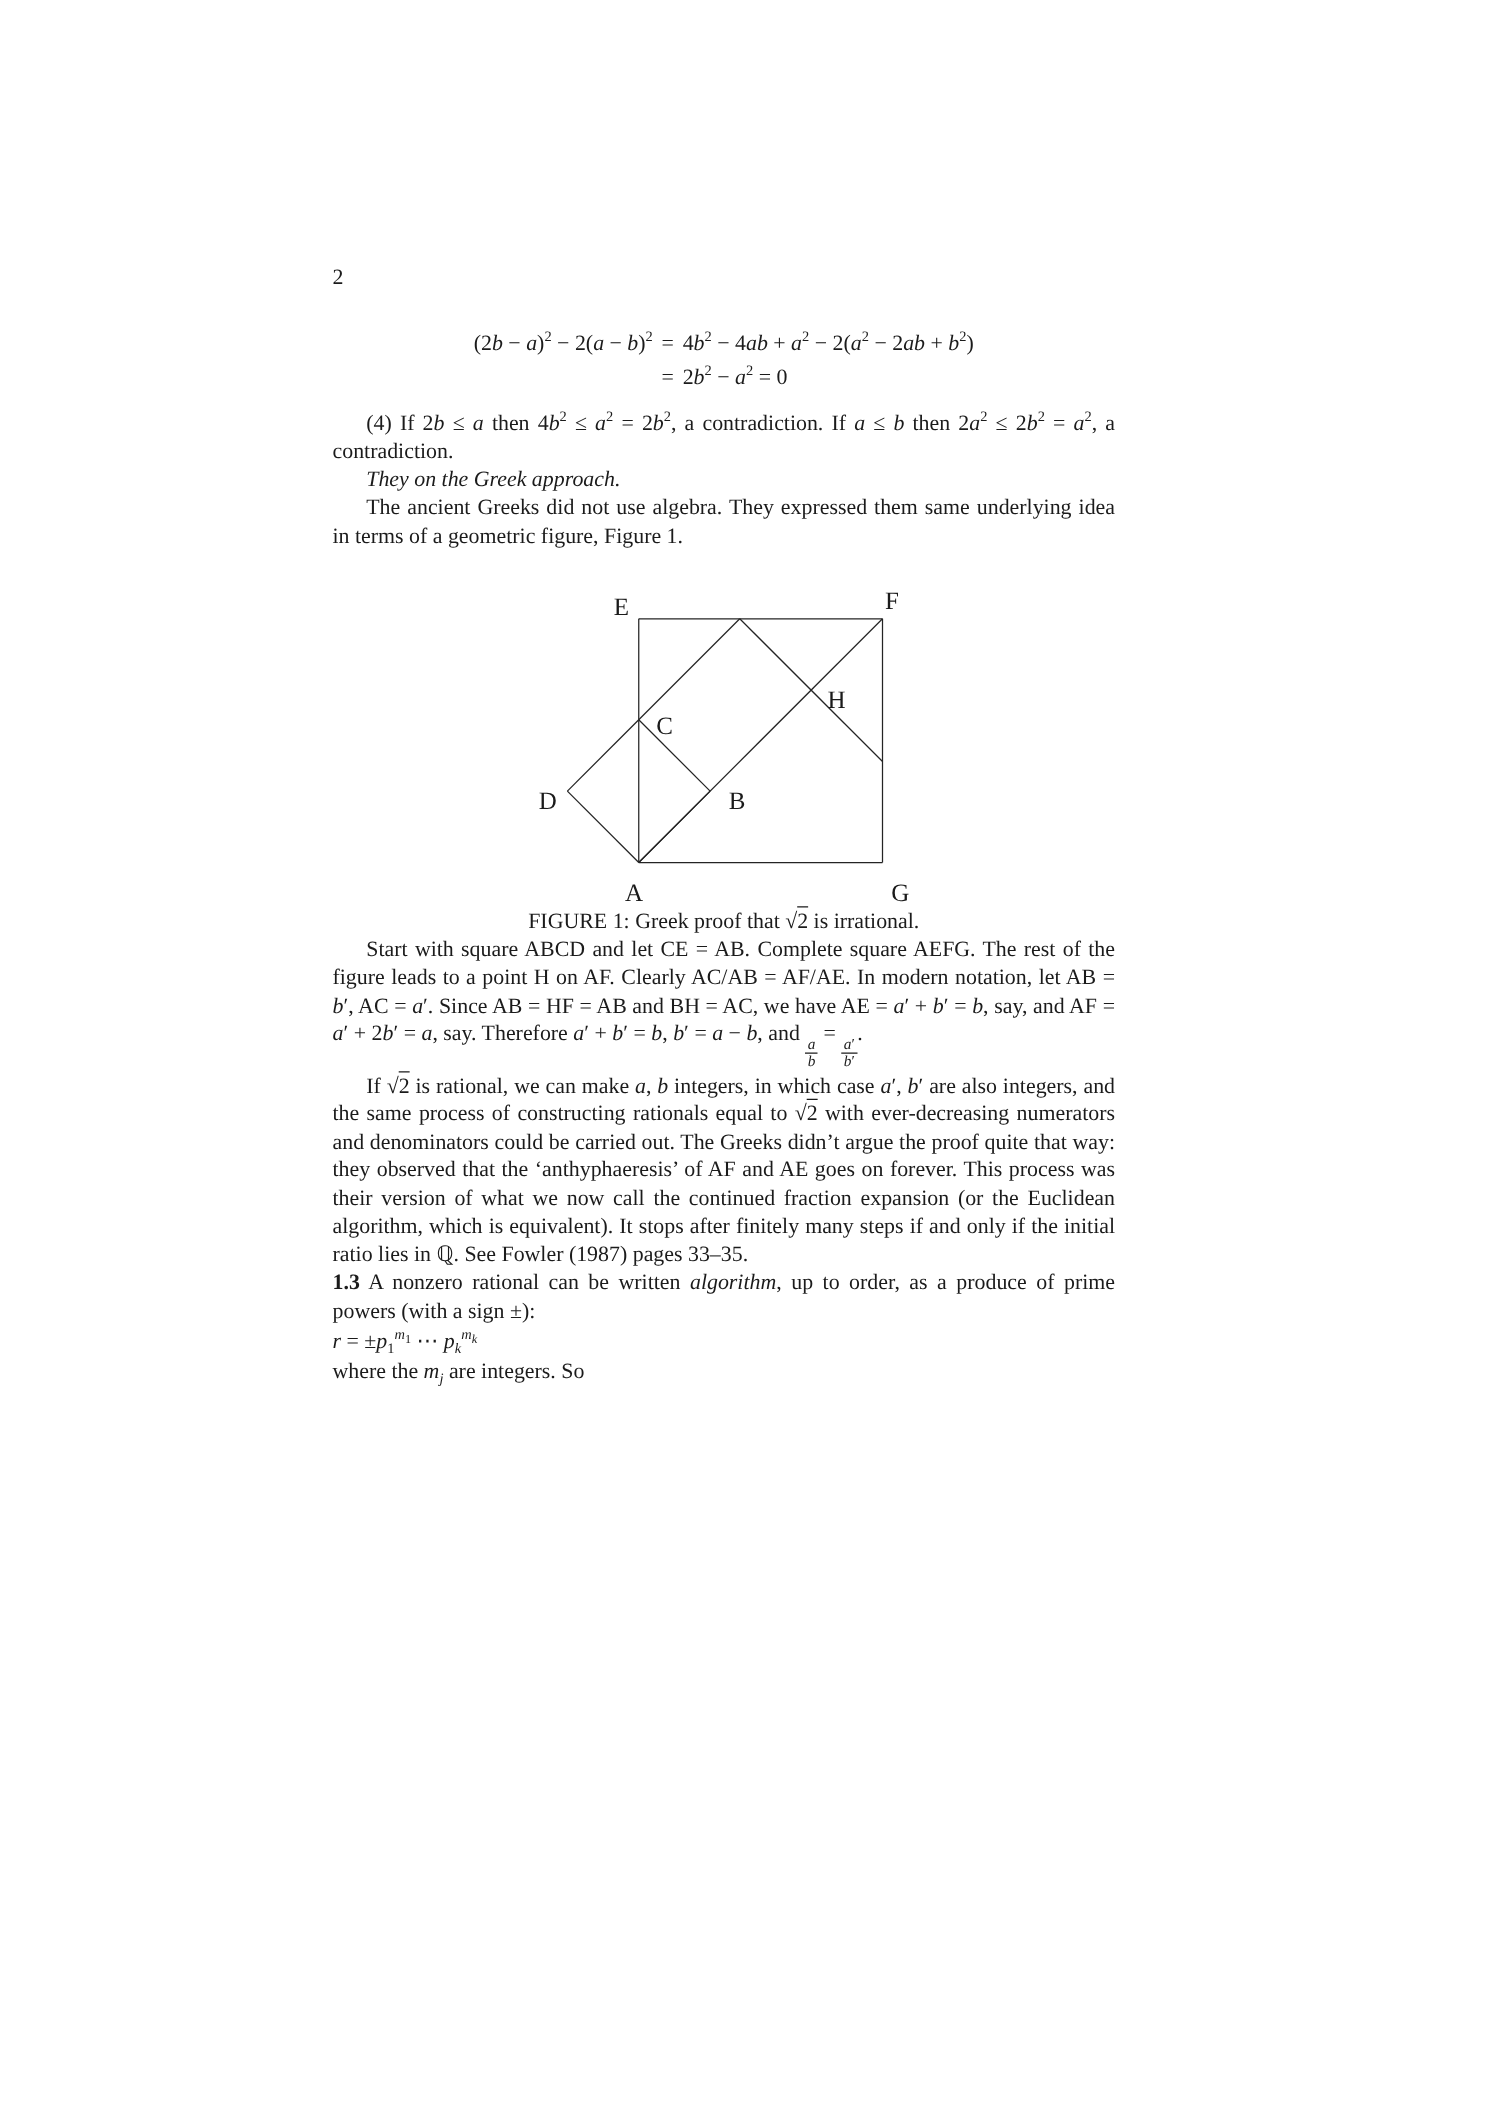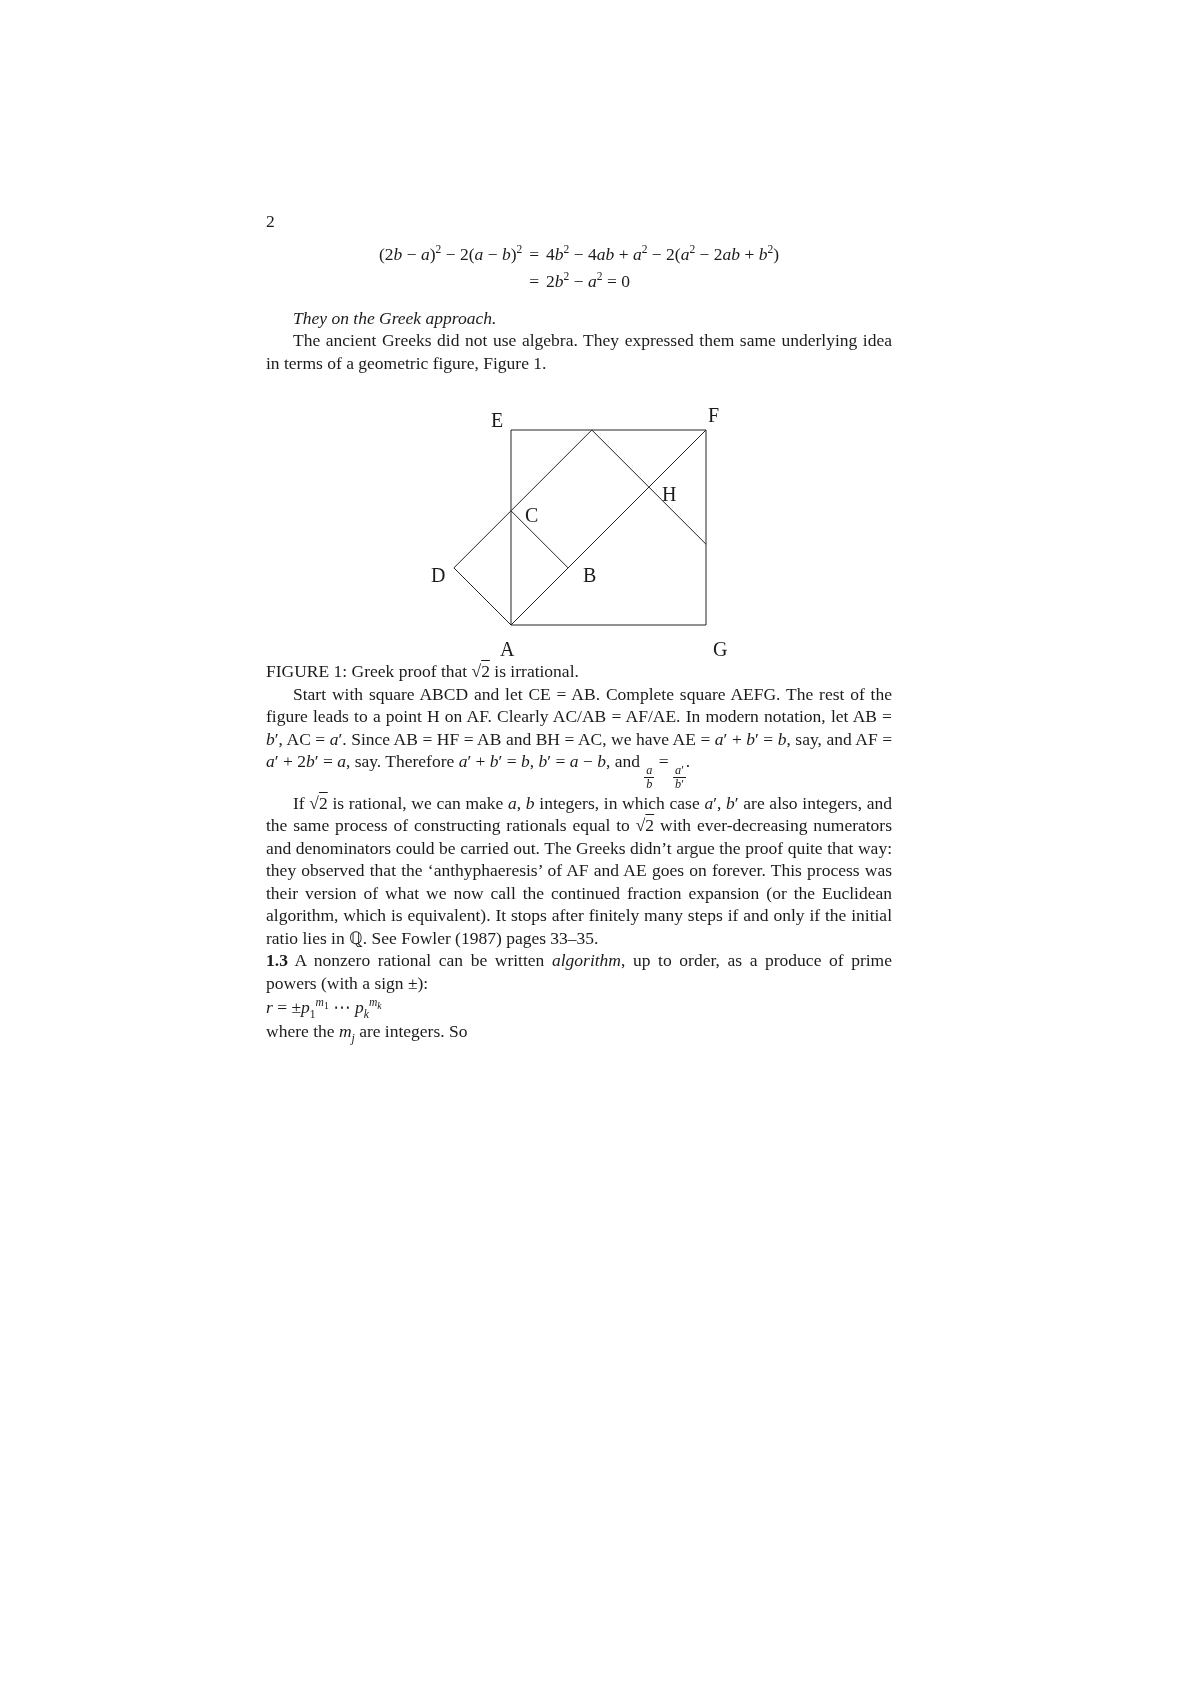--- a/index.html
+++ b/index.html
@@ -24,21 +24,21 @@
   }
   .pagenum { margin: 0 0 12px 0; text-align: left; }
   p.para { margin: 0; }
   .ind { text-indent: 27px; }
   sup { font-size: 0.66em; line-height: 0; }
   sub { font-size: 0.66em; line-height: 0; }
   sup sub, sub sub { font-size: 0.85em; }
   .eq {
     display: flex;
     justify-content: center;
-    margin: 8px 0 12px 0;
+    margin: 28px 0 12px 0;
     line-height: 27px;
     text-align: left;
   }
   .eqgrid {
     display: grid;
     grid-template-columns: auto auto auto;
     column-gap: 7px;
     align-items: baseline;
   }
   .eqgrid .lhs { text-align: right; }
@@ -50,21 +50,21 @@
     text-indent: 0;
   }
   .figure-wrap { margin: 26px 0 0 150px; width: 340px; }
   .figure-svg { display: block; }
   .figure-svg line { stroke: #242424; stroke-width: 1; fill: none; }
   .figure-svg text {
     font-size: 20px;
     font-family: "Liberation Serif", serif;
     fill: #1b1b1b;
   }
-  .caption { margin: 14px 0 26px 0; text-indent: 0; }
+  .caption { text-align: center; margin: 14px 0 26px 0; text-indent: 0; }
   .ol { text-decoration: overline; }
   .frac {
     display: inline-flex;
     flex-direction: column;
     text-align: center;
     vertical-align: -0.55em;
     font-size: 0.7em;
     line-height: 1.1;
     text-indent: 0;
   }
@@ -84,20 +84,21 @@
       <div class="eqgrid">
         <span class="lhs">(2<i>b</i> − <i>a</i>)<sup>2</sup> − 2(<i>a</i> − <i>b</i>)<sup>2</sup></span>
         <span>=</span>
         <span class="rhs">4<i>b</i><sup>2</sup> − 4<i>ab</i> + <i>a</i><sup>2</sup> − 2(<i>a</i><sup>2</sup> − 2<i>ab</i> + <i>b</i><sup>2</sup>)</span>
         <span></span>
         <span>=</span>
         <span class="rhs">2<i>b</i><sup>2</sup> − <i>a</i><sup>2</sup> = 0</span>
       </div>
     </div>
 
+    <p class="para ind">(4) If 2<i>b</i> ≤ <i>a</i> then 4<i>b</i><sup>2</sup> ≤ <i>a</i><sup>2</sup> = 2<i>b</i><sup>2</sup>, a contradiction. If <i>a</i> ≤ <i>b</i> then 2<i>a</i><sup>2</sup> ≤ 2<i>b</i><sup>2</sup> = <i>a</i><sup>2</sup>, a contradiction.</p>
     <p class="para ind"><i>They on the Greek approach.</i></p>
     <p class="para ind">The ancient Greeks did not use algebra. They expressed them same underlying idea in terms of a geometric figure, Figure 1.</p>
 
     <div class="figure-wrap">
       <svg class="figure-svg" viewBox="0 0 340 260" width="340" height="260">
           <line x1="95" y1="30" x2="290" y2="30"></line>
           <line x1="290" y1="30" x2="290" y2="225"></line>
           <line x1="290" y1="225" x2="95" y2="225"></line>
           <line x1="95" y1="225" x2="95" y2="30"></line>
           <line x1="95" y1="225" x2="152.1" y2="167.9"></line>

